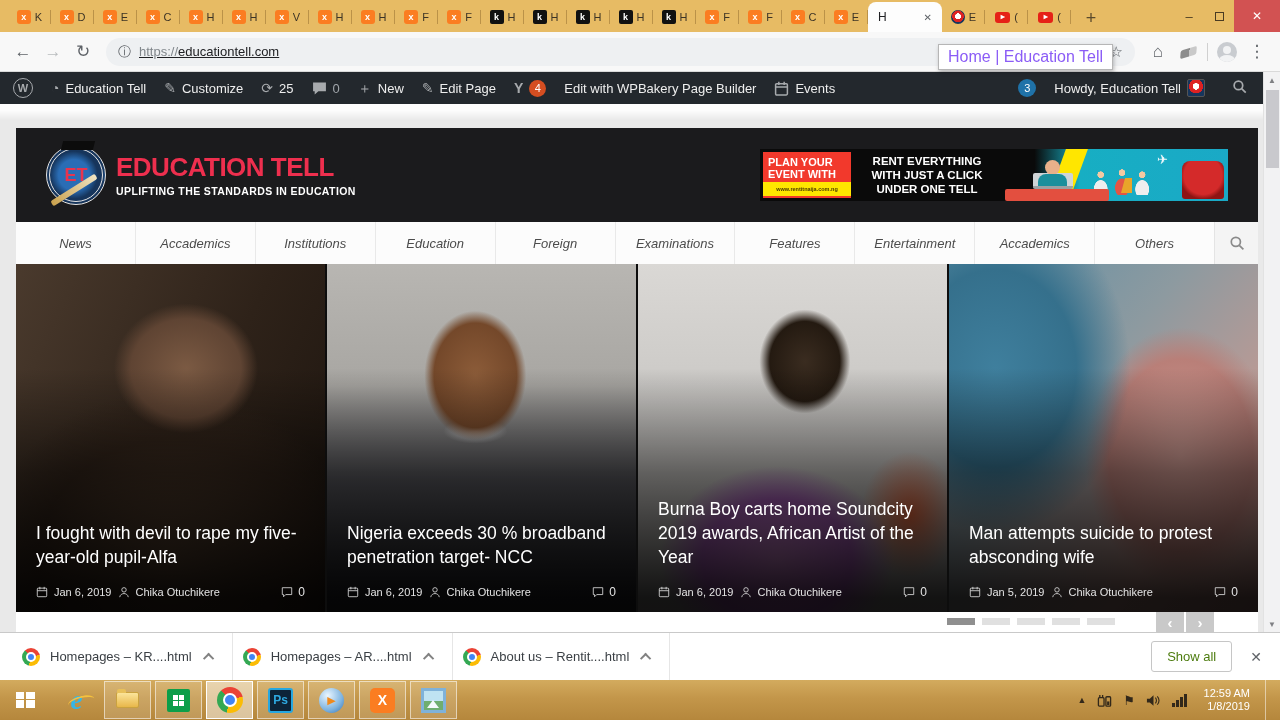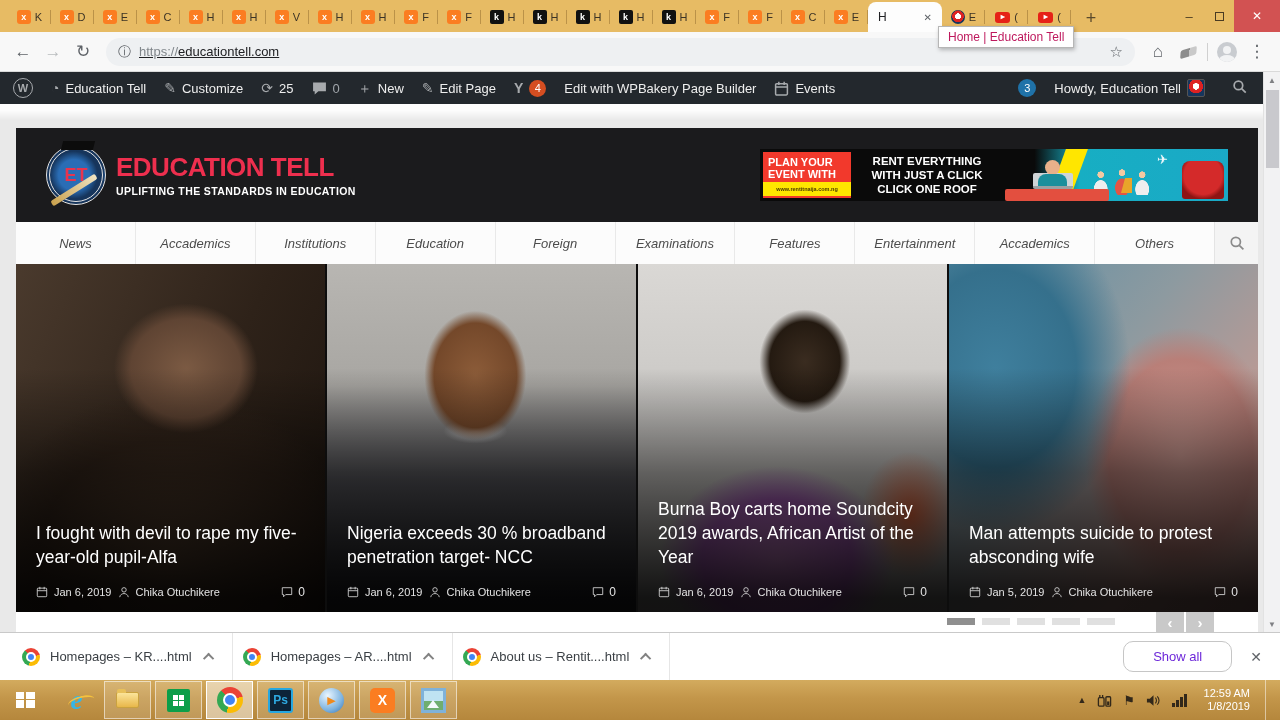--- a/index.html
+++ b/index.html
@@ -38,21 +38,21 @@
   .omnibox{flex:1;height:28px;background:#eef0f2;border-radius:14px;display:flex;align-items:center;padding:0 12px;margin:0 8px;cursor:text;}
   .url-info{color:#5f6368;font-size:13px;margin-right:8px;}
   .url{font-size:13px;color:#202124;text-decoration:underline;}
   .url .scheme{color:#80868b;}
   .omni-star{margin-left:auto;color:#5f6368;font-size:15px;cursor:pointer;}
   .eraser{width:15px;height:9px;background:linear-gradient(90deg,#8d8d8d 55%,#c9c9c9 55%);transform:skewX(-22deg) rotate(-18deg);border-radius:2px;display:inline-block;}
   .avatar-btn{width:20px;height:20px;border-radius:50%;background:#c9ccd0;position:relative;overflow:hidden;margin:0 5px;cursor:pointer;}
   .avatar-btn::before{content:'';position:absolute;left:6px;top:4px;width:8px;height:8px;border-radius:50%;background:#f2f3f4;}
   .avatar-btn::after{content:'';position:absolute;left:2px;top:13px;width:16px;height:10px;border-radius:50%;background:#f2f3f4;}
   .tb-divider{width:1px;height:18px;background:#d0d0d0;margin:0 4px;}
-  .tooltip{position:absolute;left:938px;top:26px;background:#fff;border:1px solid #b6b6b6;box-shadow:1px 2px 4px rgba(0,0,0,.25);padding:3px 9px;font-size:12px;color:#be185d;z-index:50;white-space:nowrap;}
+  .tooltip{position:absolute;left:938px;top:44px;background:#fff;border:1px solid #b6b6b6;box-shadow:1px 2px 4px rgba(0,0,0,.25);padding:3px 9px;font-size:16px;color:#8b5cf6;z-index:50;white-space:nowrap;}
 
   
   .adminbar{height:32px;background:#23282d;color:#eee;display:flex;align-items:center;font-size:13px;margin-right:17px;padding:0 4px;}
   .ab-item{display:flex;align-items:center;gap:6px;padding:0 9px;height:32px;cursor:pointer;white-space:nowrap;}
   .ab-ico{color:#a7aaad;font-size:14px;line-height:1;}
   .wp-logo{width:20px;height:20px;border:1.6px solid #a7aaad;border-radius:50%;display:grid;place-items:center;font-size:11px;font-weight:700;color:#a7aaad;}
   .muted{color:#a0a5aa;}
   .badge-red{min-width:17px;height:17px;border-radius:9px;background:#d54e21;color:#fff;font-size:11px;display:grid;place-items:center;padding:0 4px;}
   .badge-blue{min-width:18px;height:18px;border-radius:50%;background:#1f72a8;color:#fff;font-size:11px;display:grid;place-items:center;}
   .ab-right{margin-left:auto;display:flex;align-items:center;}
@@ -140,21 +140,21 @@
   .pager-arrows{position:absolute;right:44px;top:0;display:flex;gap:2px;}
   .parrow{width:28px;height:20px;background:#c9c9c9;color:#fff;font-size:15px;font-weight:700;display:grid;place-items:center;cursor:pointer;}
 
   
   .dlbar{height:48px;background:#fff;border-top:1px solid #c9c9c9;display:flex;align-items:center;padding-left:12px;}
   .dl-item{display:flex;align-items:center;gap:10px;padding:0 18px 0 10px;height:100%;border-right:1px solid #e6e6e6;cursor:pointer;}
   .chrome-ico{width:18px;height:18px;border-radius:50%;background:conic-gradient(from -45deg,#ea4335 0 33.3%,#fbbc05 0 66.6%,#34a853 0 100%);position:relative;flex:0 0 auto;}
   .chrome-ico::after{content:'';position:absolute;inset:4px;background:#4285f4;border:2px solid #fff;border-radius:50%;}
   .dl-name{font-size:13px;color:#3a3f44;}
   .dl-caret{width:8px;height:8px;border-left:2px solid #828282;border-top:2px solid #828282;transform:rotate(45deg) translateY(2px);margin-left:4px;}
-  .show-all{margin-left:auto;border:1px solid #c6c6c6;border-radius:10px;padding:7px 29px;font-size:13px;color:#6d28d9;background:#fff;cursor:pointer;}
+  .show-all{margin-left:auto;border:1px solid #c6c6c6;border-radius:3px;padding:7px 15px;font-size:13px;color:#4d7c0f;background:#fff;cursor:pointer;}
   .dl-close{color:#5f6368;font-size:14px;padding:0 18px;cursor:pointer;}
 
   
   .taskbar{height:40px;background:linear-gradient(180deg,#d3ab5e 0%,#c3964a 45%,#b5873c 100%);display:flex;align-items:center;}
   .tk-btn{width:47px;height:38px;margin:1px 2px;display:grid;place-items:center;cursor:pointer;}
   .tk-btn.running{border:1px solid rgba(255,255,255,.55);background:rgba(255,255,255,.14);}
   .tk-btn.active{background:rgba(255,255,255,.5);border:1px solid #fff;}
   .start-grid{width:19px;height:17px;display:grid;grid-template-columns:8px 9px;grid-template-rows:7px 8px;gap:1.5px;}
   .start-grid span{background:#fff;}
   .ie-ico{color:#35b6e8;font-family:"Liberation Serif",serif;font-style:italic;font-weight:700;font-size:27px;line-height:1;position:relative;}
@@ -391,21 +391,21 @@
           <div class="logo-title">EDUCATION TELL</div>
           <div class="logo-tagline">UPLIFTING THE STANDARDS IN EDUCATION</div>
         </div>
         <div class="banner">
           <div class="banner-left">
             <span>PLAN YOUR EVENT WITH EASE</span>
             <span class="banner-url">www.rentitnaija.com.ng</span>
           </div>
           <div class="banner-mid">
             <span>RENT EVERYTHING WITH JUST A CLICK</span>
-            <span>CLICK ONE ROOF</span>
+            <span>UNDER ONE TELL</span>
           </div>
           <div class="banner-right">
             <span class="bstripe"></span>
             <span class="bplane">✈</span>
             <span class="bpeople"></span>
             <span class="bcrane"></span>
             <span class="bchair"></span>
             <span class="blaptop"></span>
             <span class="bguy"></span>
             <span class="bdesk"></span>

